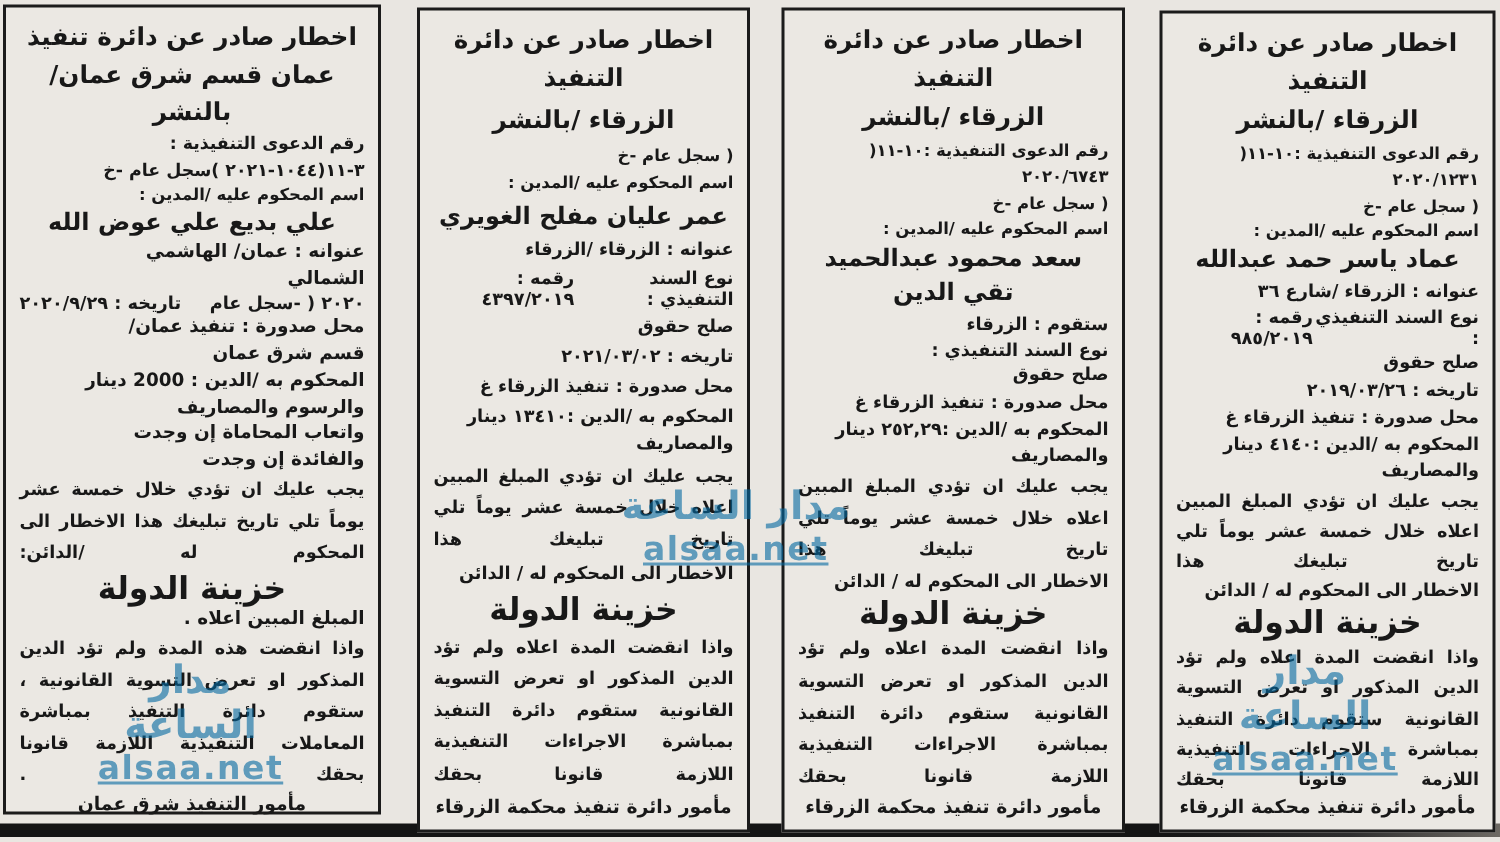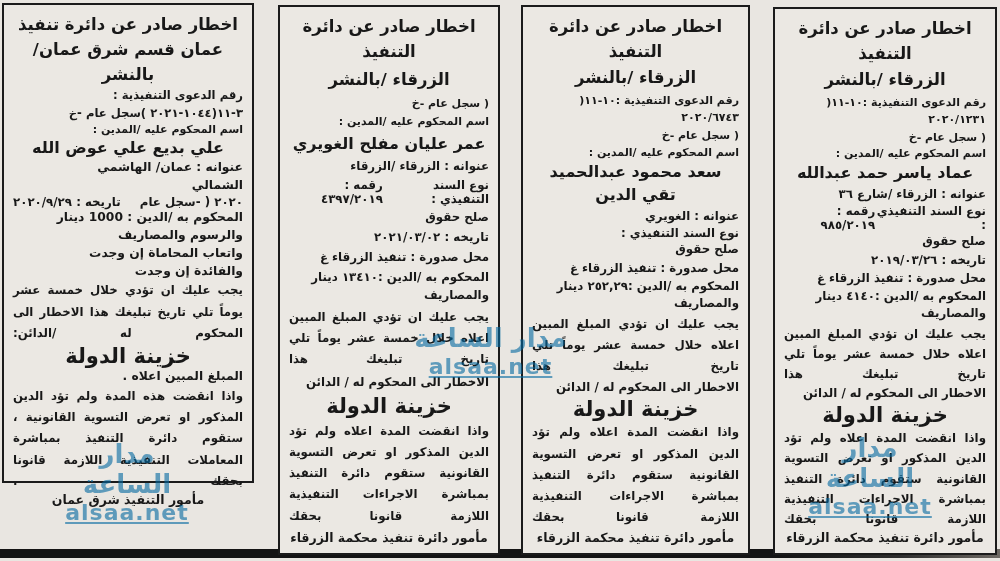--- a/index.html
+++ b/index.html
@@ -11,21 +11,21 @@
   .board{position:relative;width:1000px;height:561px;background:#e9e6e1;}
   .notice{
     position:absolute;box-sizing:border-box;
     border:2px solid #1b1b1b;background:#ebe8e3;
     display:flex;flex-direction:column;justify-content:space-between;
     padding:8px 9px;color:#181818;font-weight:700;
   }
   .n0{left:773px;top:7px;width:224px;height:548px;}
   .n1{left:521px;top:5px;width:229px;height:550px;}
   .n2{left:278px;top:5px;width:222px;height:550px;}
-  .n3{left:2px;top:3px;width:252px;height:480px;}
+  .n3{left:2px;top:3px;width:252px;height:540px;}
   .bottom-rule{
     position:absolute;left:0;top:549px;width:1000px;height:9px;
     background:linear-gradient(to right,#141414 0%,#141414 78%,#2e2e2e 90%,#6e6a64 100%);
   }
   .b-title{font-size:16.5px;line-height:1.5;text-align:center;}
   .b-meta{font-size:11px;text-align:right;line-height:1.55;}
   .b-label{font-size:11px;text-align:right;}
   .b-name{font-size:16px;text-align:center;line-height:1.45;}
   .b-field{font-size:11.8px;text-align:right;line-height:1.45;}
   .b-split{display:flex;justify-content:space-between;font-size:11.8px;}
@@ -73,21 +73,21 @@
       <div class="b-para" dir="rtl">واذا انقضت المدة اعلاه ولم تؤد الدين المذكور او تعرض التسوية القانونية ستقوم دائرة التنفيذ بمباشرة الاجراءات التنفيذية اللازمة قانونا بحقك</div>
       <div class="b-officer" dir="rtl">مأمور دائرة تنفيذ محكمة الزرقاء</div>
     </article>
     <article class="notice n1" dir="rtl">
       <div class="b-title" dir="rtl">اخطار صادر عن دائرة التنفيذ</div>
       <div class="b-title" dir="rtl">الزرقاء /بالنشر</div>
       <div class="b-meta" dir="rtl">رقم الدعوى التنفيذية :١٠-١١( ٢٠٢٠/٦٧٤٣</div>
       <div class="b-meta" dir="rtl">( سجل عام -خ</div>
       <div class="b-label" dir="rtl">اسم المحكوم عليه /المدين :</div>
       <div class="b-name" dir="rtl">سعد محمود عبدالحميد تقي الدين</div>
-      <div class="b-field" dir="rtl">عنوانه : الغويري</div>
+      <div class="b-field" dir="rtl">ستقوم : الزرقاء</div>
       <div class="b-split" dir="rtl">
         <span>نوع السند التنفيذي :</span>
       </div>
       <div class="b-field" dir="rtl">صلح حقوق</div>
       <div class="b-field" dir="rtl">محل صدورة : تنفيذ الزرقاء غ</div>
       <div class="b-field" dir="rtl">المحكوم به /الدين :٢٥٢,٢٩ دينار والمصاريف</div>
       <div class="b-para" dir="rtl">يجب عليك ان تؤدي المبلغ المبين اعلاه خلال خمسة عشر يوماً تلي تاريخ تبليغك هذا</div>
       <div class="b-field" dir="rtl">الاخطار الى المحكوم له / الدائن</div>
       <div class="b-treasury" dir="rtl">خزينة الدولة</div>
       <div class="b-para" dir="rtl">واذا انقضت المدة اعلاه ولم تؤد الدين المذكور او تعرض التسوية القانونية ستقوم دائرة التنفيذ بمباشرة الاجراءات التنفيذية اللازمة قانونا بحقك</div>
@@ -119,21 +119,22 @@
       <div class="b-title" dir="rtl">عمان قسم شرق عمان/بالنشر</div>
       <div class="b-meta" dir="rtl">رقم الدعوى التنفيذية :</div>
       <div class="b-meta" dir="rtl">٣-١١(١٠٤٤-٢٠٢١ )سجل عام -خ</div>
       <div class="b-label" dir="rtl">اسم المحكوم عليه /المدين :</div>
       <div class="b-name" dir="rtl">علي بديع علي عوض الله</div>
       <div class="b-field" dir="rtl">عنوانه : عمان/ الهاشمي الشمالي</div>
       <div class="b-split" dir="rtl">
         <span>٢٠٢٠ ( -سجل عام</span>
         <span>تاريخه : ٢٠٢٠/٩/٢٩</span>
       </div>
-      <div class="b-field" dir="rtl">المحكوم به /الدين : 1000 دينار والرسوم والمصاريف</div>
+      <div class="b-field" dir="rtl">محل صدورة : تنفيذ عمان/ قسم شرق عمان</div>
+      <div class="b-field" dir="rtl">المحكوم به /الدين : 2000 دينار والرسوم والمصاريف</div>
       <div class="b-field" dir="rtl">واتعاب المحاماة إن وجدت والفائدة إن وجدت</div>
       <div class="b-para" dir="rtl">يجب عليك ان تؤدي خلال خمسة عشر يوماً تلي تاريخ تبليغك هذا الاخطار الى المحكوم له /الدائن:</div>
       <div class="b-treasury" dir="rtl">خزينة الدولة</div>
       <div class="b-field" dir="rtl">المبلغ المبين اعلاه .</div>
       <div class="b-para" dir="rtl">واذا انقضت هذه المدة ولم تؤد الدين المذكور او تعرض التسوية القانونية ، ستقوم دائرة التنفيذ بمباشرة المعاملات التنفيذية اللازمة قانونا بحقك .</div>
       <div class="b-officer" dir="rtl">مأمور التنفيذ شرق عمان</div>
     </article>
     <div class="watermark w0">
       <span class="ar">مدار الساعة</span>
       <span class="en">alsaa.net</span>

